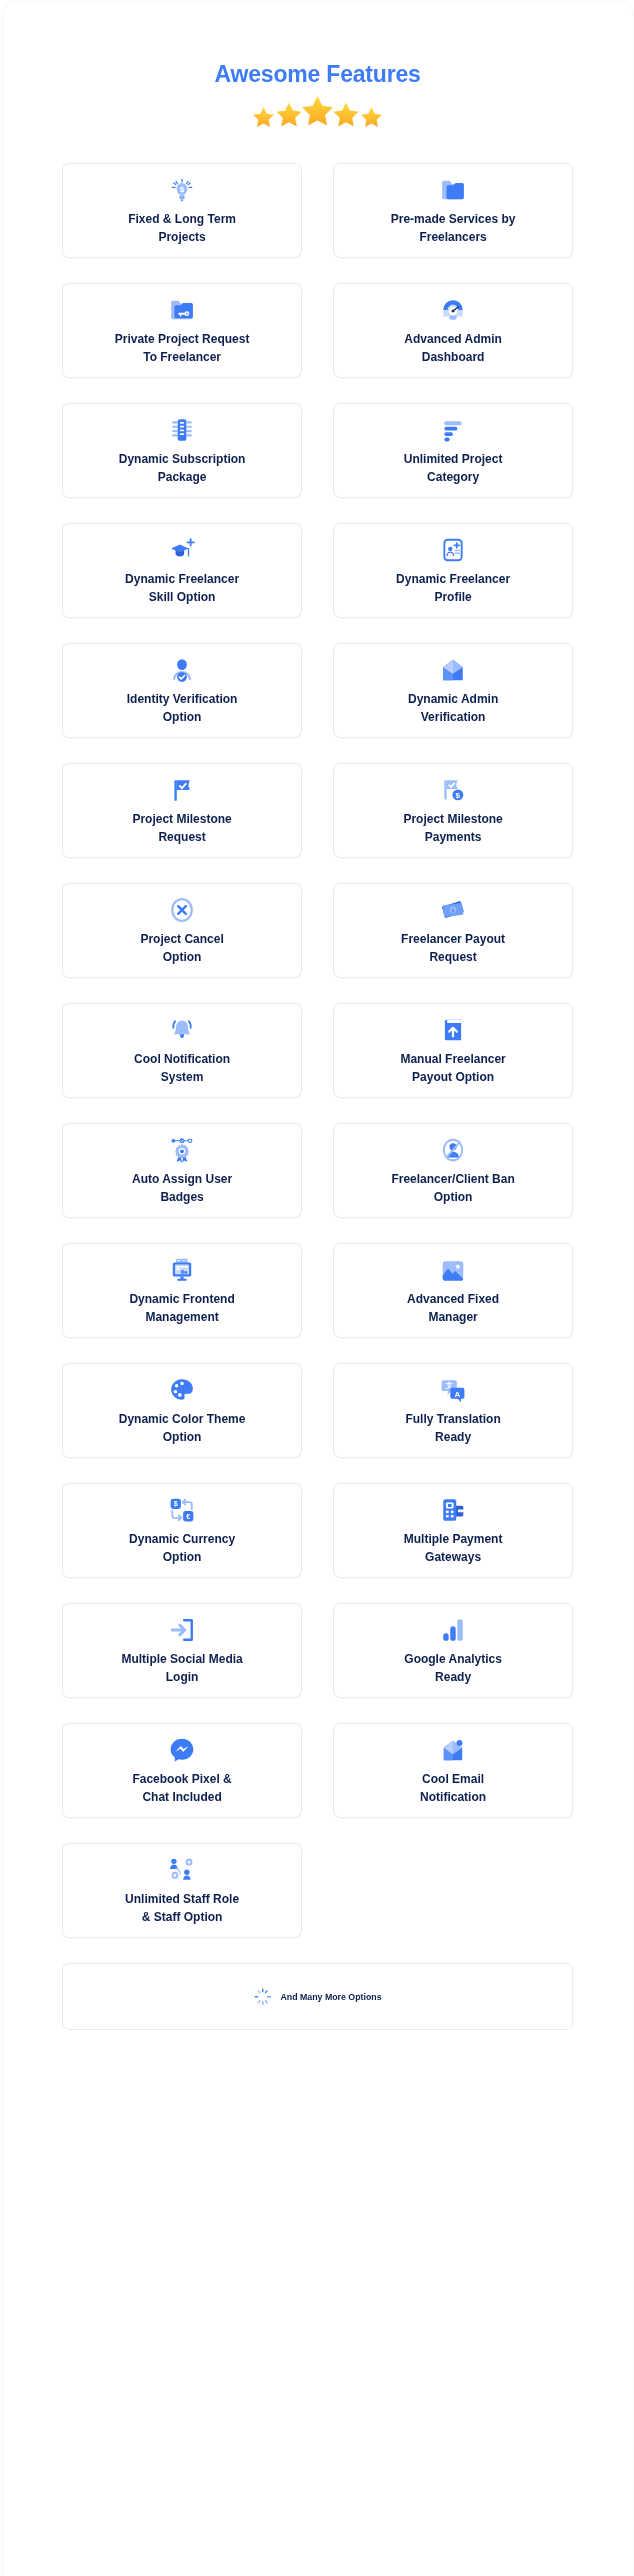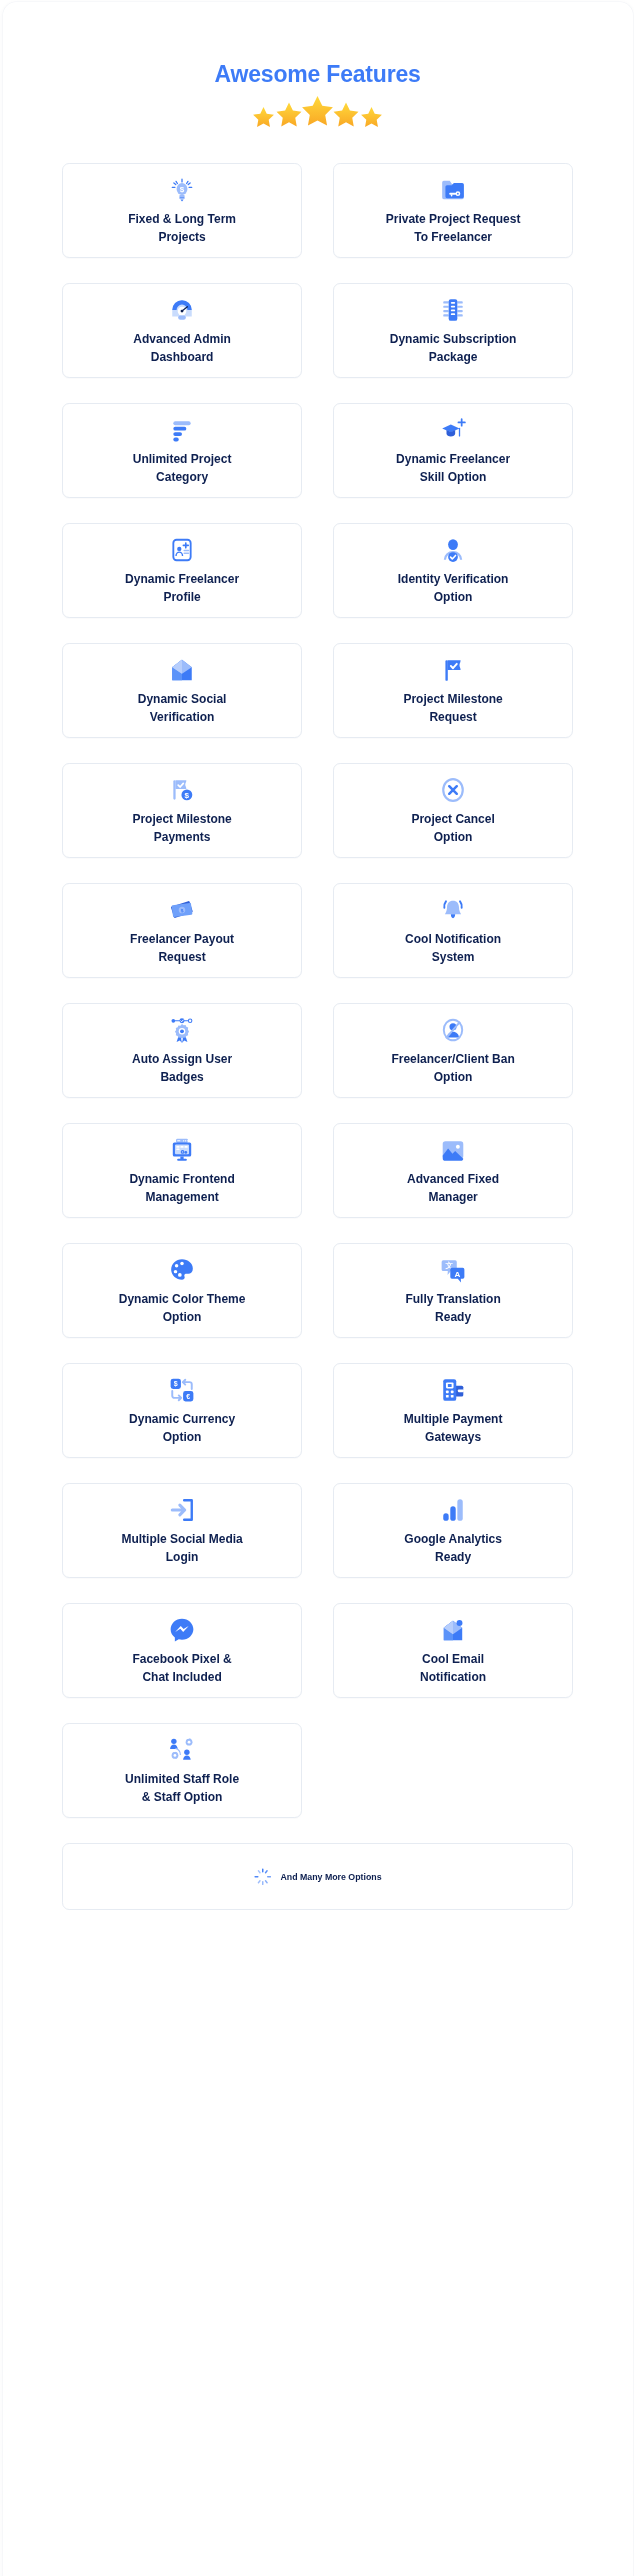--- a/index.html
+++ b/index.html
@@ -145,20 +145,30 @@
               <rect x="19" y="34" width="10" height="2.2" rx="1.1"></rect>
               <rect x="19" y="37.6" width="10" height="2.2" rx="1.1"></rect>
               <path d="M21 41.5h6l-3 3.5z"></path>
             </g>
           </svg>
       </span>
       <div class="feature-label">Fixed &amp; Long Term
 Projects</div>
     </div>
 
+    <div class="feature-card">
+      <span class="feature-icon">
+        <svg width="26" height="26" viewBox="0 0 48 48">
+            <path d="M4 10a3 3 0 013-3h11l4 6h19a3 3 0 013 3v22a3 3 0 01-3 3H7a3 3 0 01-3-3z" fill="#9cbcfb"></path>
+            <path d="M12 18a3 3 0 013-3h10l3.5-4H41a3 3 0 013 3v24a3 3 0 01-3 3H15a3 3 0 01-3-3z" fill="#3d7bf7"></path>
+          </svg>
+      </span>
+      <div class="feature-label">Pre-made Services by
+Freelancers</div>
+    </div>
 
     <div class="feature-card">
       <span class="feature-icon">
         <svg width="26" height="26" viewBox="0 0 48 48">
             <path d="M4 10a3 3 0 013-3h11l4 6h19a3 3 0 013 3v22a3 3 0 01-3 3H7a3 3 0 01-3-3z" fill="#9cbcfb"></path>
             <path d="M10 18a3 3 0 013-3h9l3.5-4H41a3 3 0 013 3v22a3 3 0 01-3 3H13a3 3 0 01-3-3z" fill="#3d7bf7"></path>
             <g fill="#fff">
               <rect x="17" y="29" width="13" height="3.6" rx="1.8"></rect>
               <rect x="20" y="32" width="2.8" height="4" rx="1.2"></rect>
               <circle cx="33" cy="30.8" r="4.4"></circle>
@@ -275,21 +285,21 @@
 
     <div class="feature-card">
       <span class="feature-icon">
         <svg width="26" height="26" viewBox="0 0 48 48">
             <path d="M24 5l18 14v24H6V19z" fill="#3d7bf7"></path>
             <path d="M24 5L6 19v24h18z" fill="#5b93f9"></path>
             <path d="M24 5l18 14-18 12L6 19z" fill="#9cbcfb"></path>
             <path d="M24 5L6 19l18 12z" fill="#b7cefc"></path>
           </svg>
       </span>
-      <div class="feature-label">Dynamic Social
+      <div class="feature-label">Dynamic Admin
 Verification</div>
     </div>
 
     <div class="feature-card">
       <span class="feature-icon">
         <svg width="26" height="26" viewBox="0 0 48 48">
             <rect x="10" y="6" width="4.4" height="38" rx="2.2" fill="#3d7bf7"></rect>
             <path d="M14 6h24c0 5-2 5-2 9s2 4 2 9H14z" fill="#3d7bf7"></path>
             <path d="M20 16.5l4 4.2 7-8" fill="none" stroke="#fff" stroke-width="3.6" stroke-linecap="round" stroke-linejoin="round"></path>
           </svg>
@@ -350,20 +360,31 @@
             <g fill="none" stroke="#3d7bf7" stroke-width="3.6" stroke-linecap="round">
               <path d="M11 8C8 12 7 16 8 20"></path>
               <path d="M37 8c3 4 4 8 3 12"></path>
             </g>
           </svg>
       </span>
       <div class="feature-label">Cool Notification
 System</div>
     </div>
 
+    <div class="feature-card">
+      <span class="feature-icon">
+        <svg width="26" height="26" viewBox="0 0 48 48">
+            <path d="M9 8a3 3 0 013-3h27v38H12a3 3 0 01-3-3z" fill="#3d7bf7"></path>
+            <rect x="13" y="5" width="26" height="6" rx="2" fill="#fff"></rect>
+            <path d="M24 36V20M17 27l7-7 7 7" fill="none" stroke="#fff" stroke-width="4" stroke-linecap="round" stroke-linejoin="round"></path>
+          </svg>
+      </span>
+      <div class="feature-label">Manual Freelancer
+Payout Option</div>
+    </div>
 
 
     <div class="feature-card">
       <span class="feature-icon">
         <svg width="26" height="26" viewBox="0 0 48 48">
             <g stroke="#3d7bf7" stroke-width="2">
               <path d="M11 7h10M27 7h8" stroke-linecap="round"></path>
             </g>
             <circle cx="8" cy="7" r="3.4" fill="#3d7bf7"></circle>
             <circle cx="24" cy="7" r="4.6" fill="#3d7bf7"></circle>

